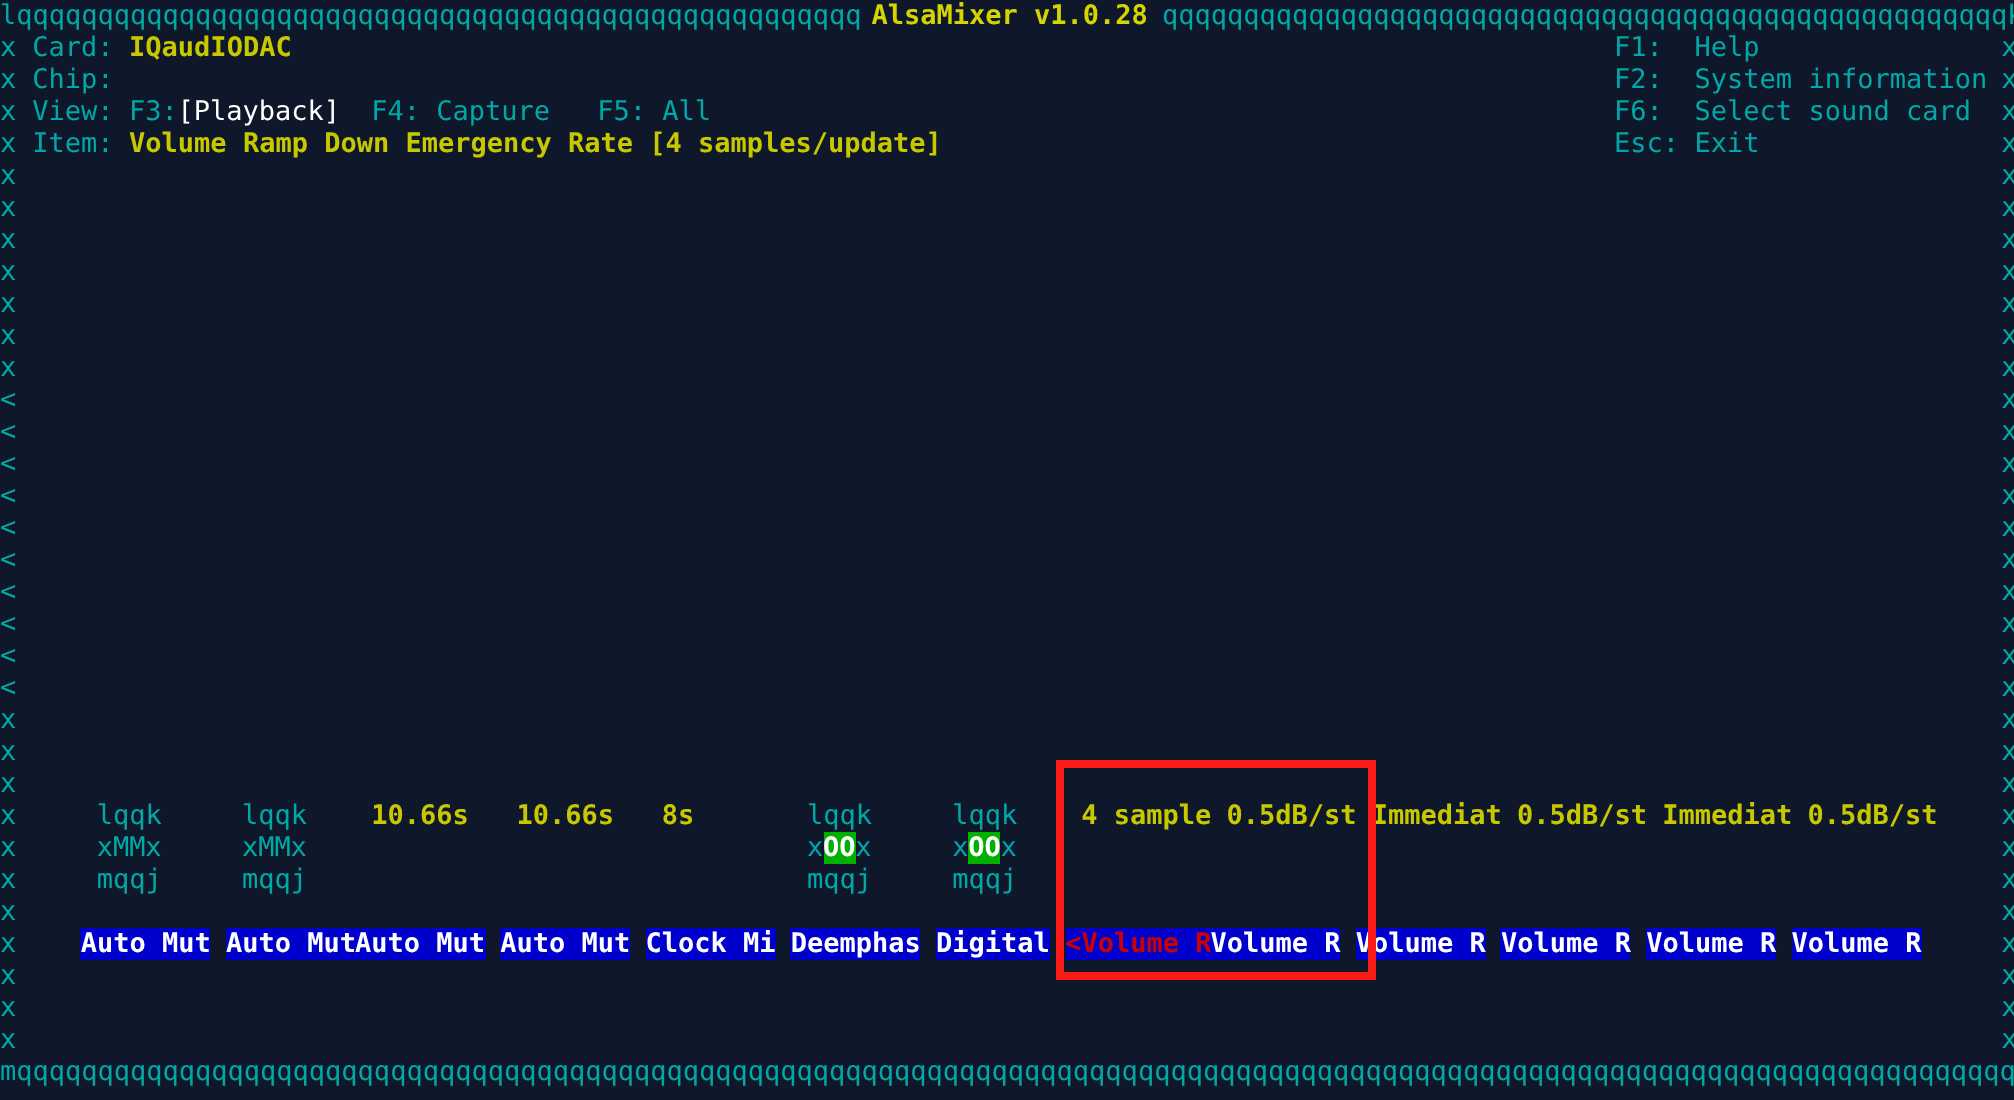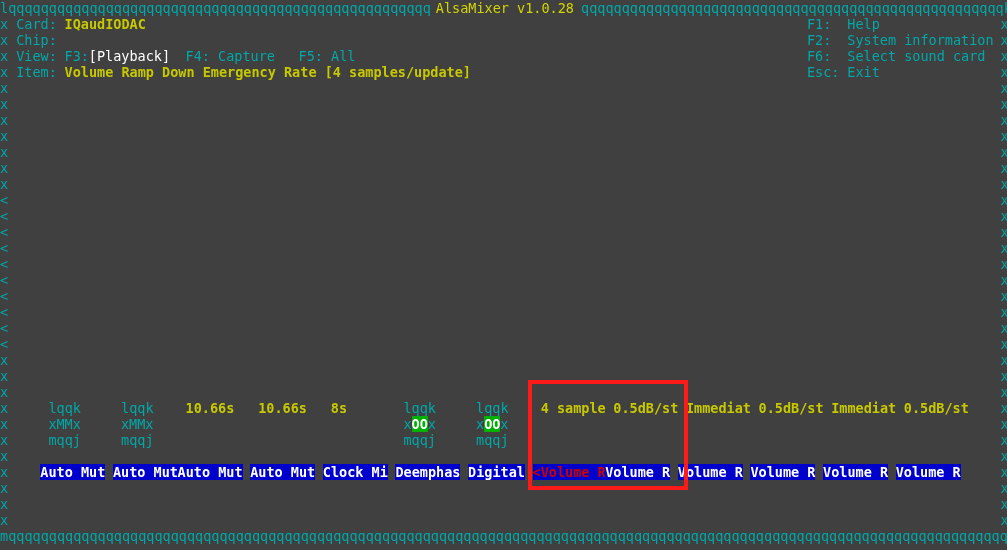--- a/index.html
+++ b/index.html
@@ -4,21 +4,21 @@
 <style>
   html, body {
     margin: 0;
     padding: 0;
     background: #000000;
   }
   #screen {
     position: relative;
     width: 1007px;
     height: 550px;
-    background: #404040;
+    background: #0f172a;
     font-family: "DejaVu Sans Mono", "Liberation Mono", monospace;
     font-size: 13.5px;
     line-height: 16px;
     letter-spacing: 0;
     overflow: hidden;
     -webkit-font-smoothing: none;
     font-smooth: never;
   }
   .cell-layer {
     position: absolute;
@@ -31,21 +31,21 @@
     position: absolute;
     left: 0;
     height: 16px;
     line-height: 16px;
     white-space: pre;
     font-family: "DejaVu Sans Mono", "Liberation Mono", monospace;
     font-size: 13.5px;
   }
   .cyan   { color: #00a8a8; }
   .yellow { color: #c8c800; font-weight: bold; }
-  .yellow-b { color: #d4d400; font-weight: normal; }
+  .yellow-b { color: #d4d400; font-weight: bold; }
   .wbold  { color: #ffffff; font-weight: normal; }
   .blue-bg { background: #0000cc; color: #ffffff; font-weight: bold; }
   .green-bg { background: #00b000; color: #ffffff; font-weight: bold; }
   .red-on-blue { background: #0000cc; color: #cc0000; font-weight: bold; }
   .seg { white-space: pre; }
 
   #highlight-box {
     position: absolute;
     border: 4px solid #ff1a1a;
     box-sizing: border-box;

